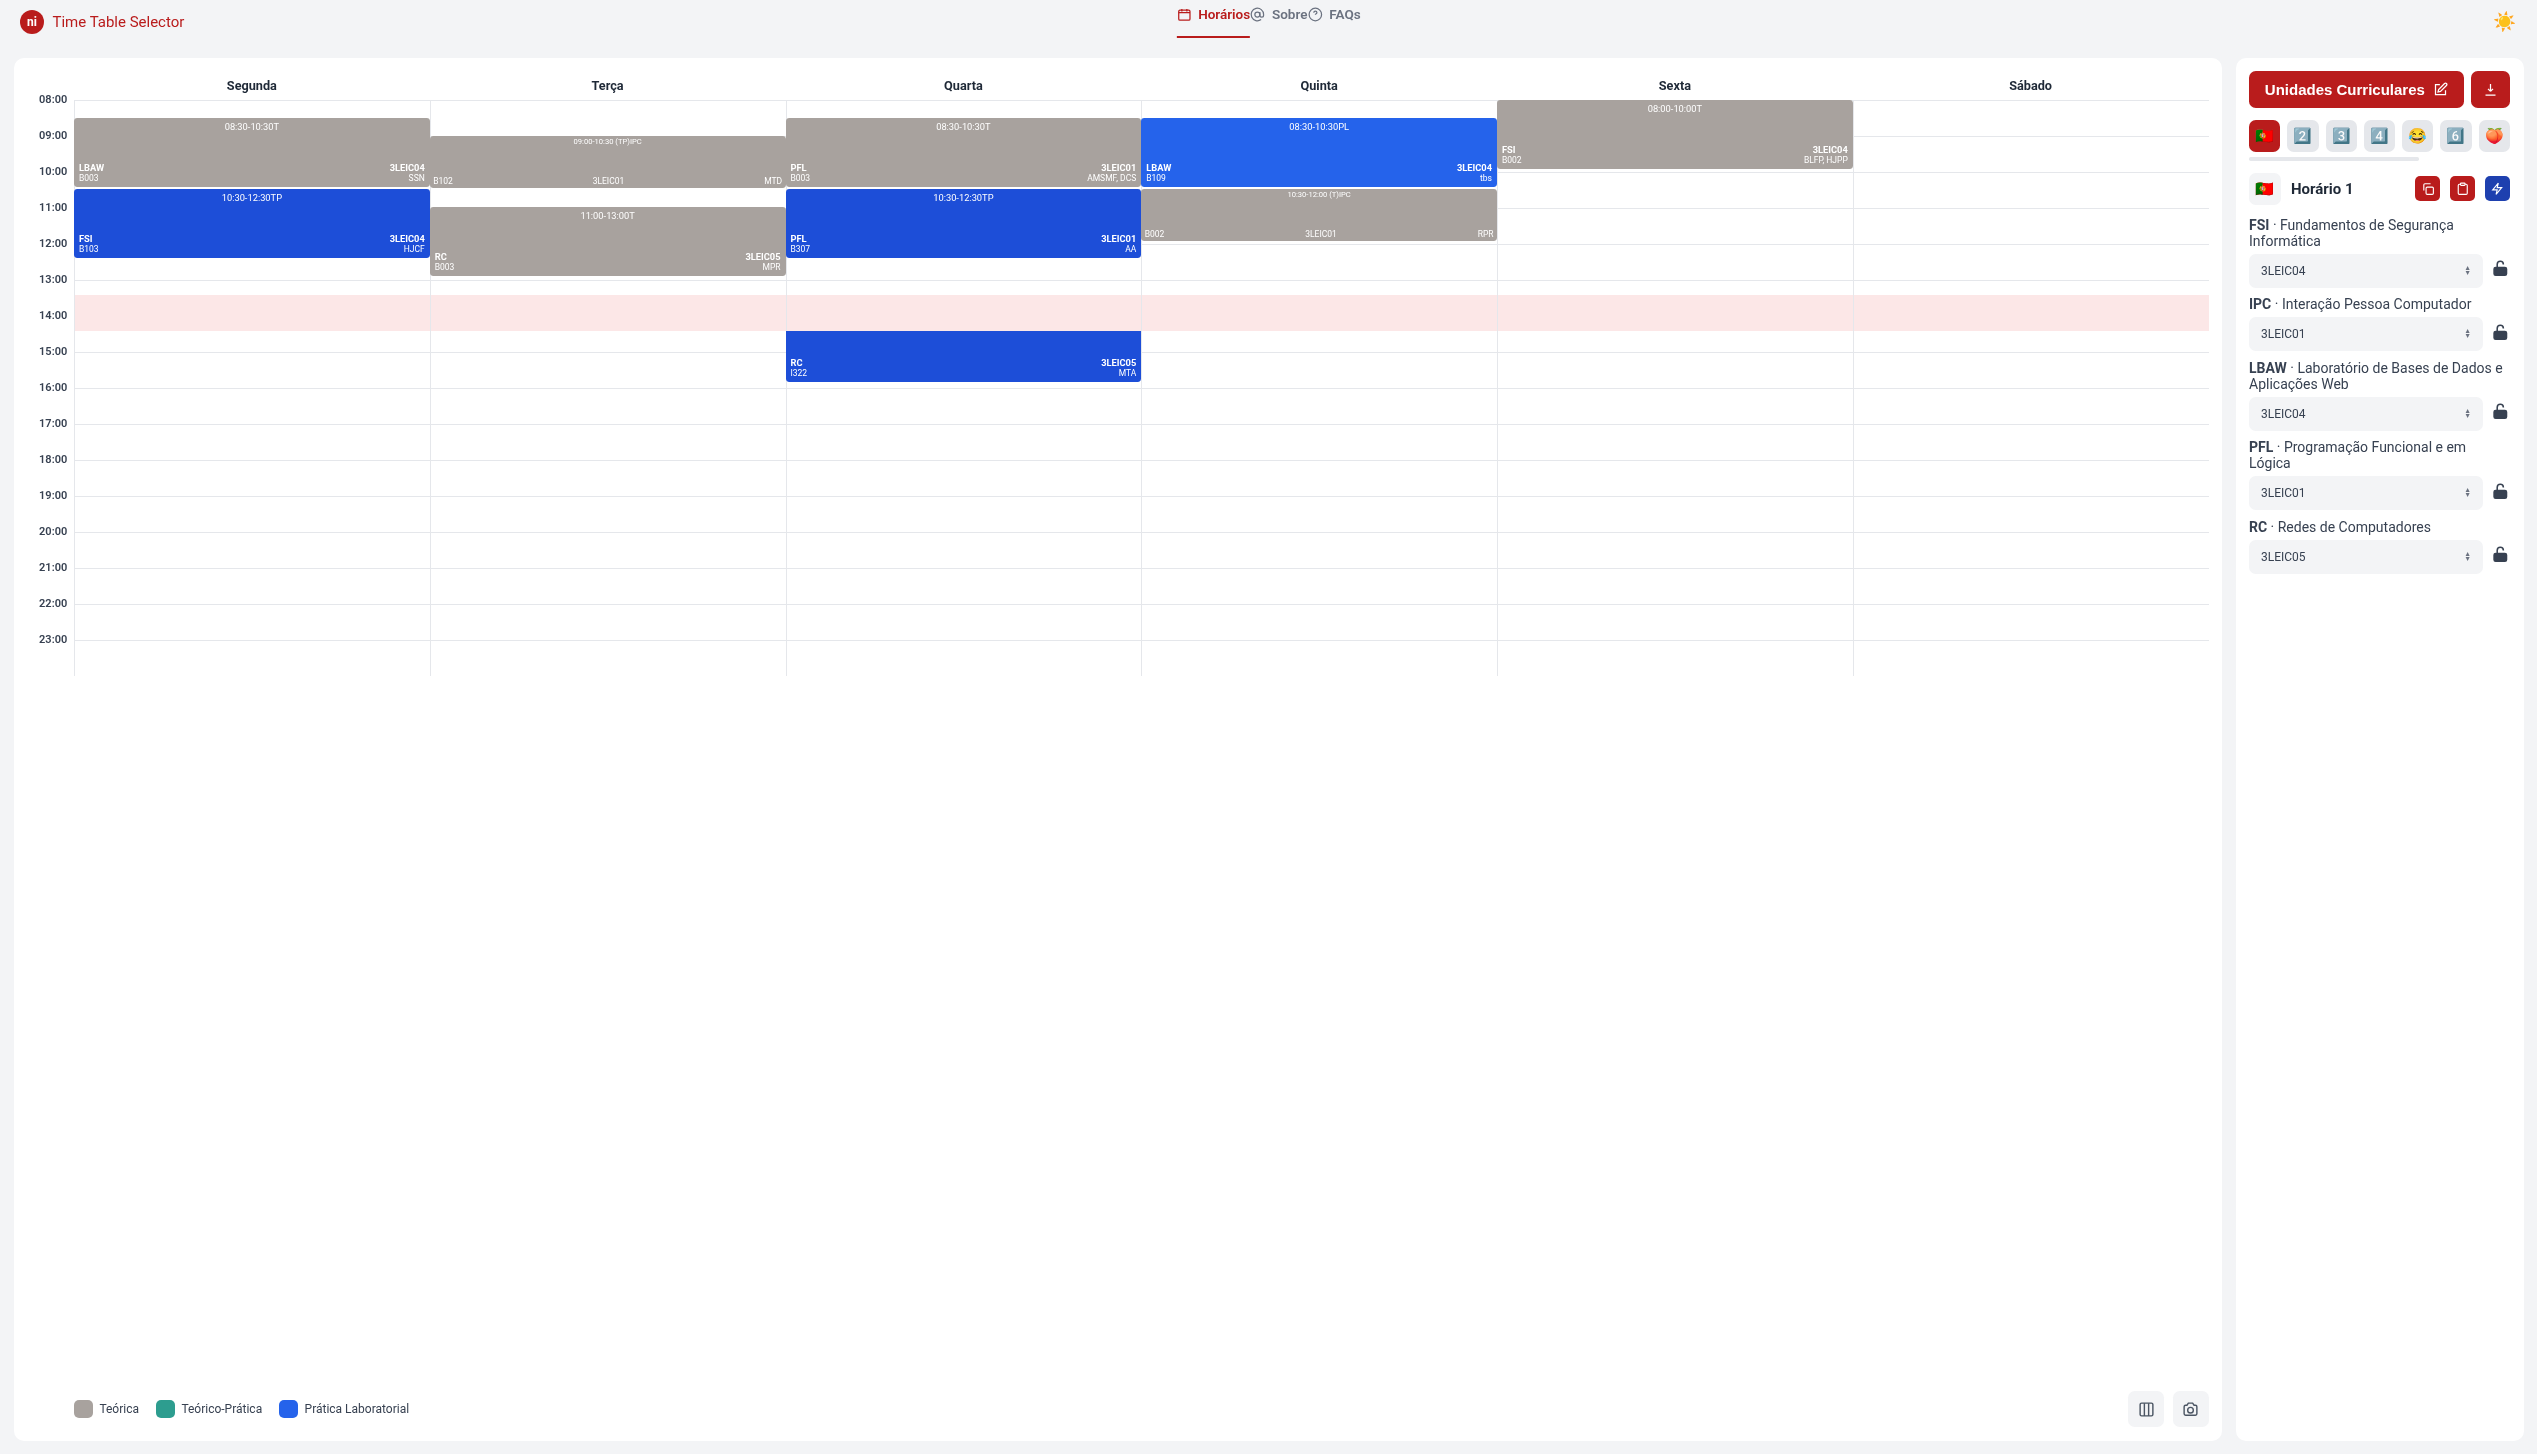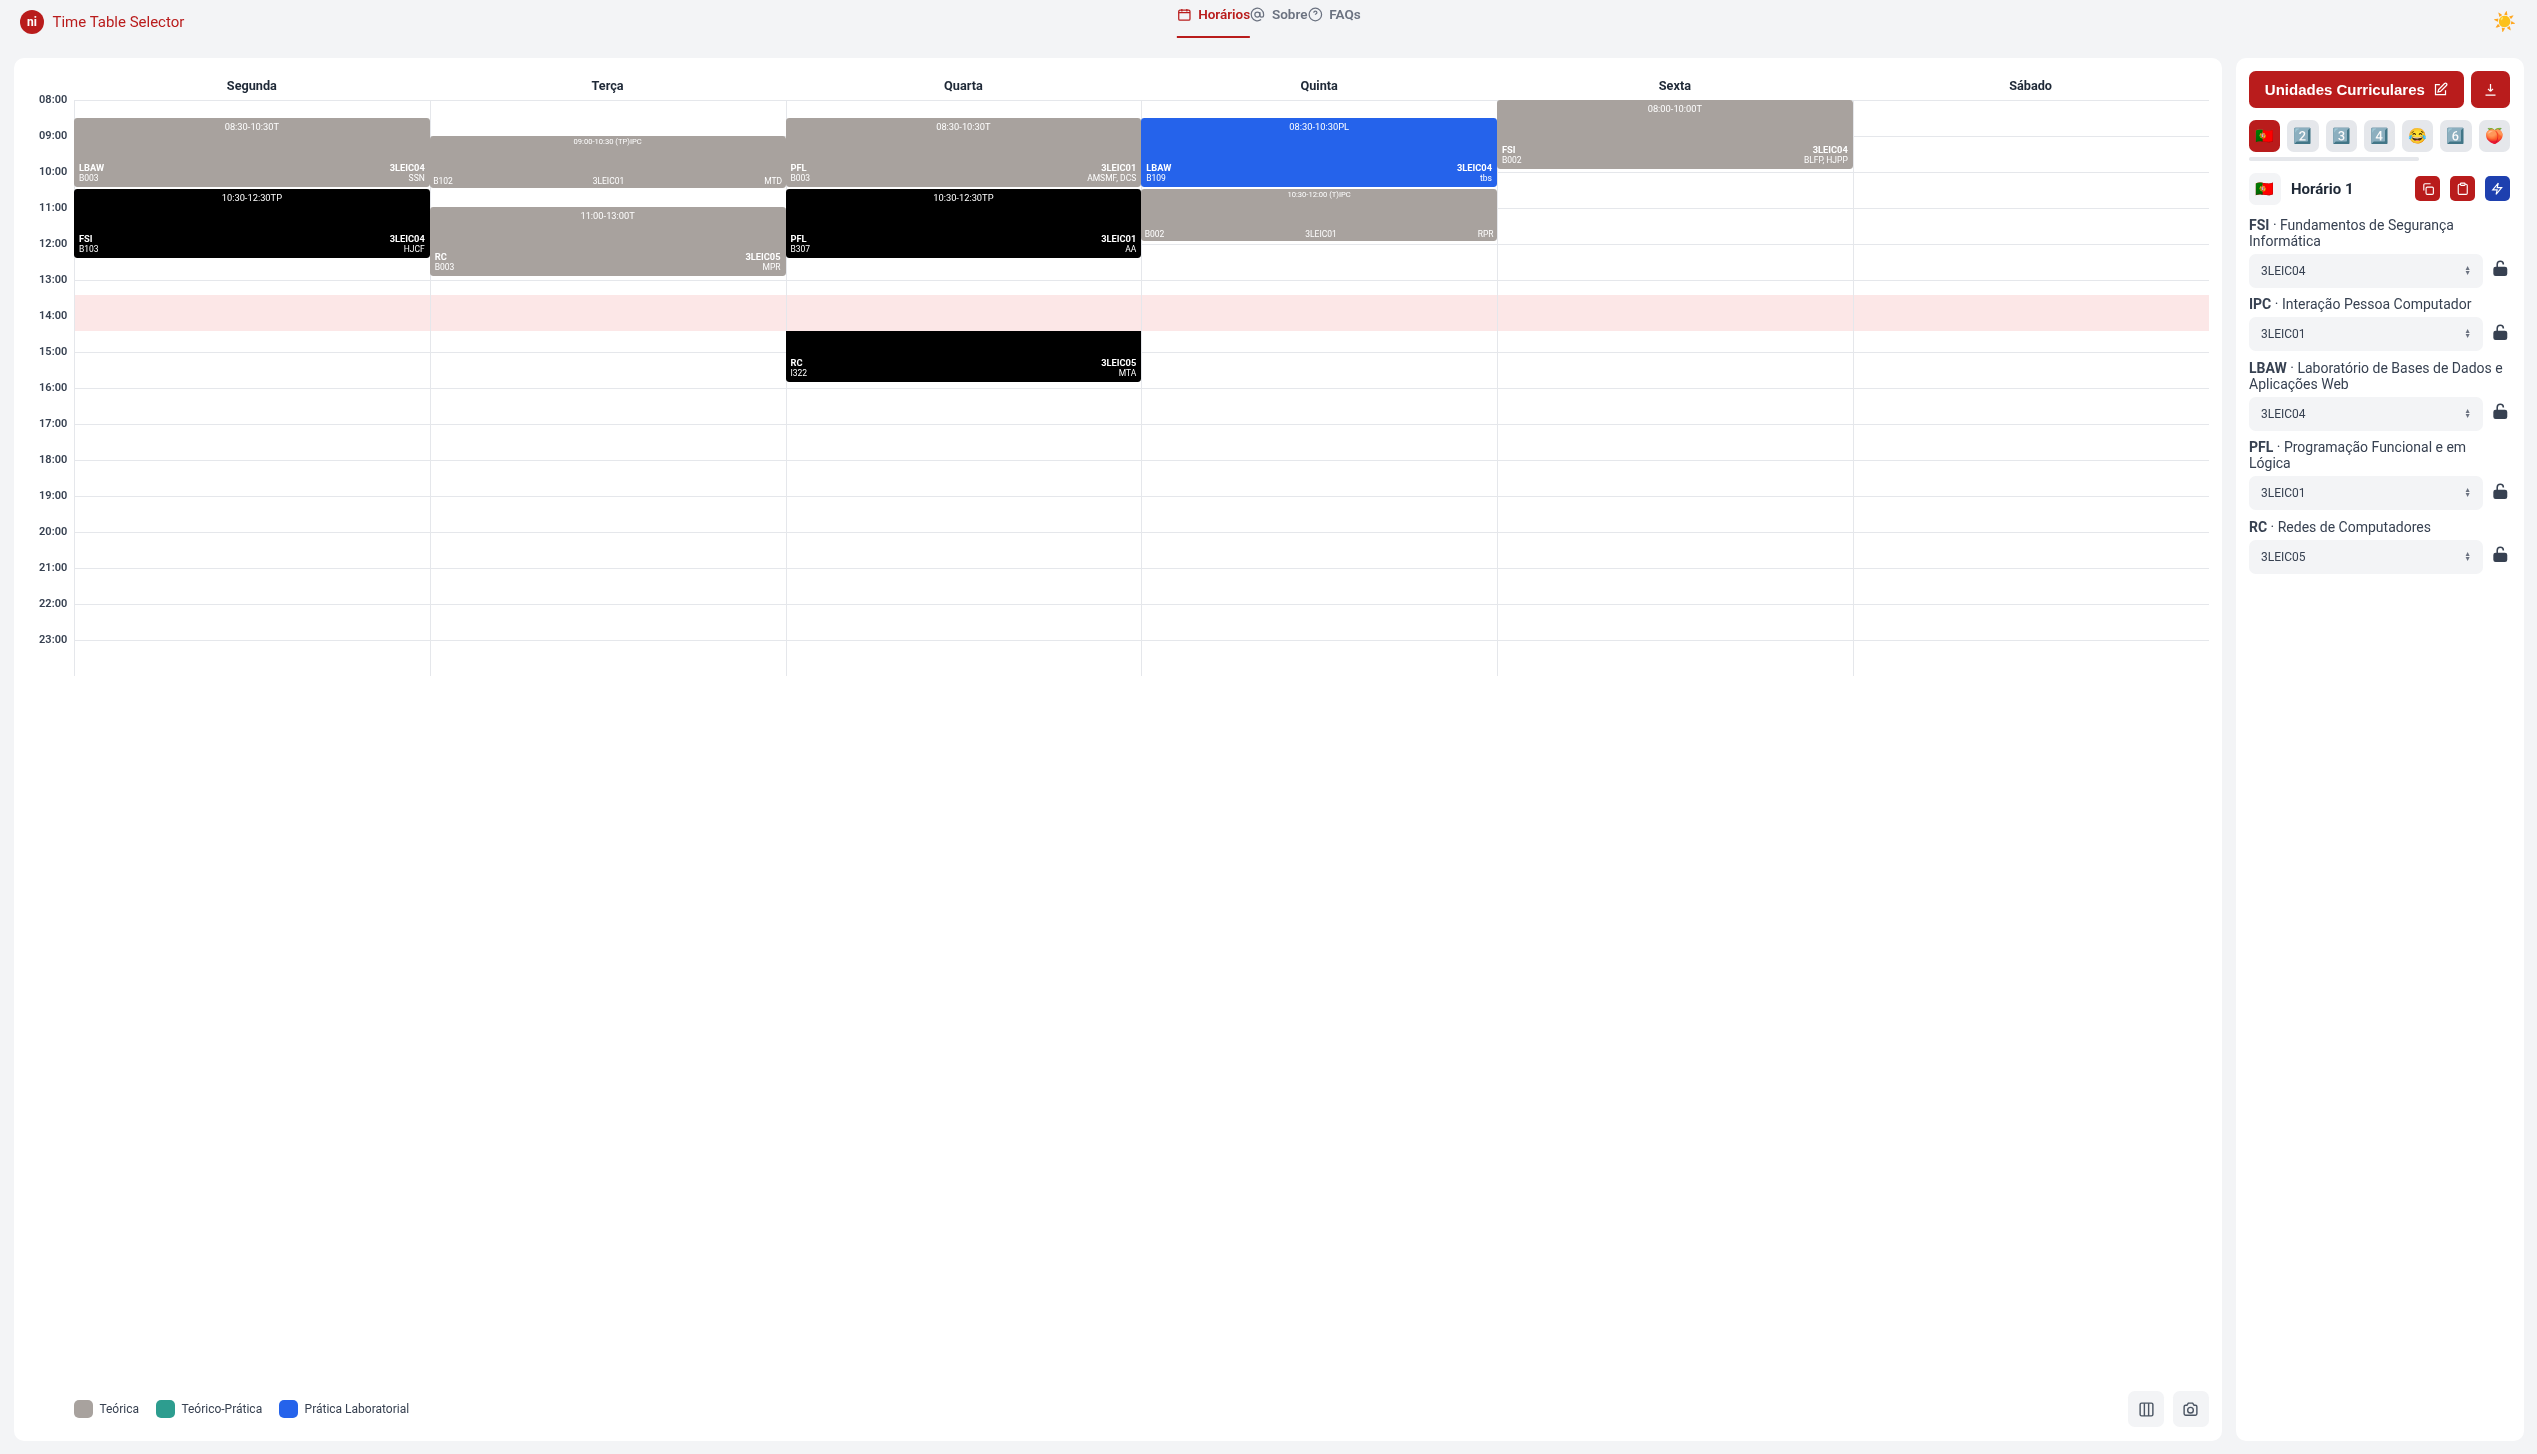--- a/index.html
+++ b/index.html
@@ -29,21 +29,21 @@
 .time-row:nth-child(1) .cell { border-top: 0.8px solid #e5e7eb; }
 
 .events-layer { position: absolute; top: 0; left: 47px; right: 0; bottom: 0; display: grid; grid-template-columns: repeat(6, 1fr); pointer-events: none; }
 .day-col { position: relative; }
 .event { position: absolute; left: 0; right: 0; border-radius: 3.4px; padding: 3.4px 5px; color: #fff; font-size: 9.3px; display: flex; flex-direction: column; justify-content: space-between; pointer-events: auto; overflow: hidden; }
 .event.small { font-size: 7.6px; padding: 1.7px 3.4px; }
 .event .ev-row1 { display: flex; justify-content: center; font-weight: 400; }
 .event .ev-row2 { display: flex; justify-content: space-between; font-weight: 700; margin-top: auto; }
 .event .ev-row3 { display: flex; justify-content: space-between; font-size: 8.5px; }
 .t-type { background: #a8a29e; }
-.tp-type { background: #000000; }
+.tp-type { background: #1d4ed8; }
 .pl-type { background: #2563eb; }
 
 .legend { display: flex; align-items: center; gap: 17px; padding: 10px 0 0 47px; }
 .legend-item { display: flex; align-items: center; gap: 6.8px; font-size: 12px; color: #374151; }
 .legend-swatch { width: 18.6px; height: 18.6px; border-radius: 5px; }
 .sw-t { background: #a8a29e; }
 .sw-tp { background: #2d9d8f; }
 .sw-pl { background: #2563eb; }
 .action-buttons { margin-left: auto; display: flex; gap: 8.5px; }
 .icon-btn { width: 36px; height: 36px; border-radius: 6.8px; background: #f3f4f6; display: flex; align-items: center; justify-content: center; cursor: pointer; color: #4b5563; }

